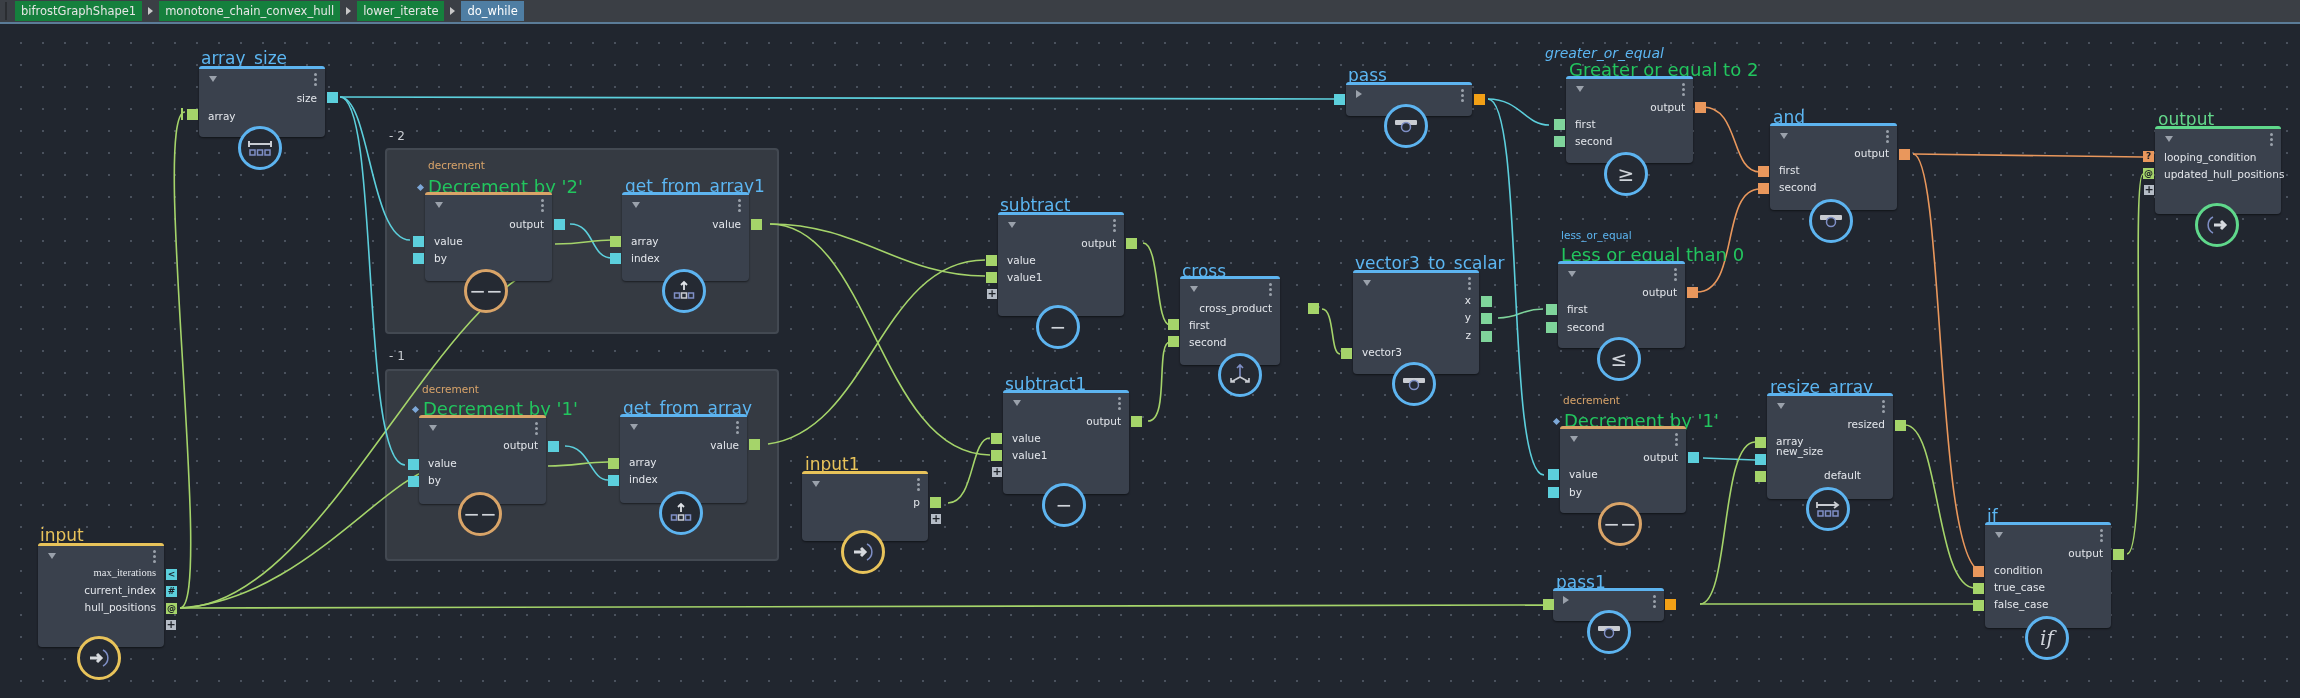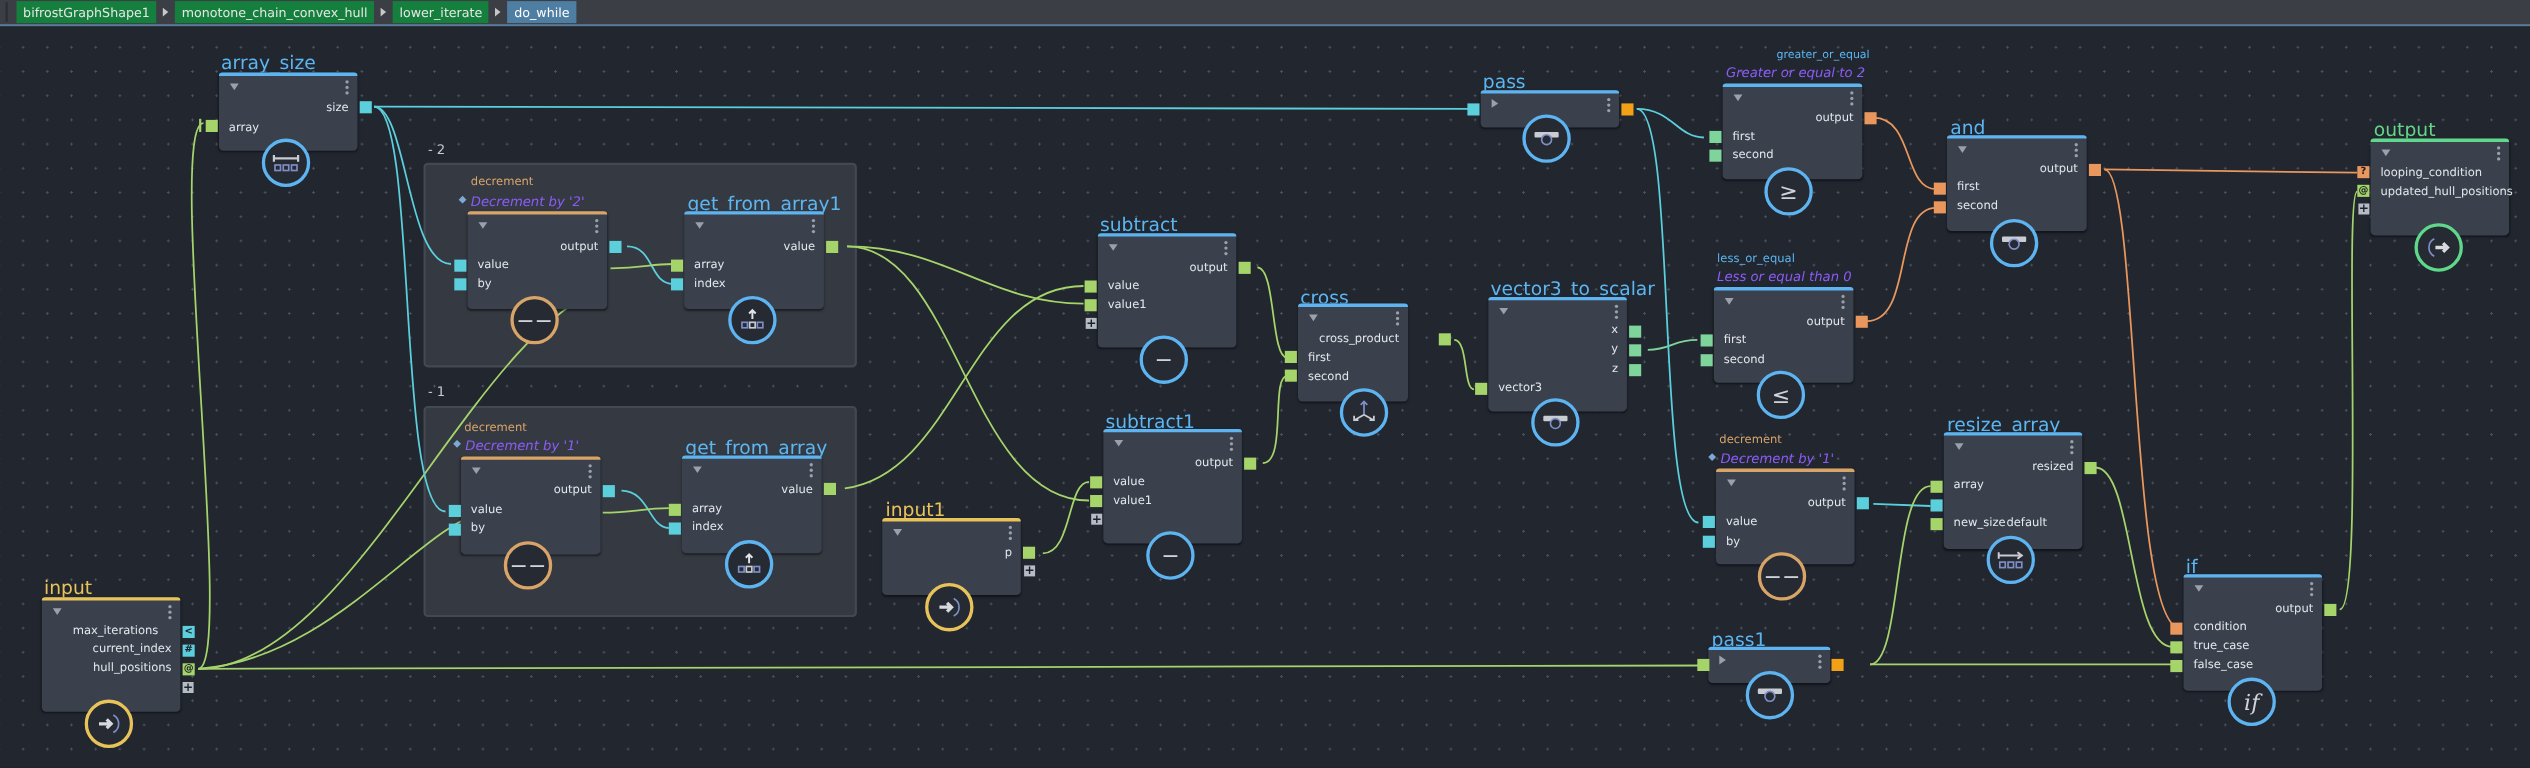--- a/index.html
+++ b/index.html
@@ -19,21 +19,21 @@
   .node { position:absolute; background:#3a414d; border-radius:4px; box-shadow:0 1px 2px rgba(0,0,0,0.5); }
   .node .topbar { position:absolute; left:0; top:0; right:0; height:3px; border-radius:4px 4px 0 0; }
   .node .tri { position:absolute; left:10px; top:10px; width:0; height:0; border-left:4px solid transparent; border-right:4px solid transparent; border-top:6px solid #9aa1ab; }
   .node .tri.right { border-top:4px solid transparent; border-bottom:4px solid transparent; border-left:6px solid #9aa1ab; border-right:none; top:8px; }
   .node .menu { position:absolute; right:8px; top:7px; width:3px; }
   .node .menu i { display:block; width:3px; height:3px; background:#9aa1ab; border-radius:50%; margin-bottom:2px; }
   .node-label { position:absolute; font-size:17px; color:#5cb6f2; white-space:nowrap; }
   .node-label.orange { color:#d9a46a; font-size:10.5px; }
   .node-label.yellow { color:#e8c35a; }
   .node-label.green { color:#63d68a; }
-  .node-comment { position:absolute; font-size:12px; font-style:italic; color:#8b5cf6; white-space:nowrap; }
+  .node-comment { position:absolute; font-size:18px; color:#22c55e; white-space:nowrap; }
   .node-comment .diamond { display:inline-block; width:5px; height:5px; background:#7da8d8; transform:rotate(45deg); margin-right:5px; vertical-align:3px; }
   .port-label { position:absolute; font-size:10.5px; color:#e4e7ec; white-space:nowrap; }
   .port-label.right { text-align:right; }
   .port { position:absolute; width:11px; height:11px; }
   .port.cyan { background:#5ccfdc; }
   .port.green { background:#a5d46a; }
   .port.mint { background:#7fd49b; }
   .port.orange { background:#e9975c; }
   .port.amber { background:#f2a016; }
   .port .glyph { font-size:9px; color:#1b1f26; font-weight:bold; display:block; text-align:center; line-height:11px; }
@@ -245,21 +245,21 @@
 
 <div class="node-label yellow" style="left:40px;top:525px;">input</div>
 <div class="node" style="left:38px;top:543px;width:126px;height:104px;">
   <div class="topbar" style="background:#e8c35a;"></div>
   <div class="tri"></div>
   <div class="menu">
       <i></i>
       <i></i>
       <i></i>
     </div>
-  <div class="port-label right" style="right:20px;top:24px;">max_iterations</div>
+  <div class="port-label right" style="right:8px;top:24px;font-family:Liberation Serif, serif;">max_iterations</div>
   <div class="port-label right" style="right:8px;top:41px;">current_index</div>
   <div class="port-label right" style="right:8px;top:58px;">hull_positions</div>
 </div>
 <div class="port cyan" style="left:166px;top:569px;">
     <span class="glyph">&lt;</span>
   </div>
 <div class="port cyan" style="left:166px;top:586px;">
     <span class="glyph">#</span>
   </div>
 <div class="port green" style="left:166px;top:603px;">
@@ -395,21 +395,21 @@
 </div>
 <div class="port cyan" style="left:1334px;top:94px;"></div>
 <div class="port amber" style="left:1474px;top:94px;"></div>
 <div class="icon-circle" style="left:1384px;top:104px;">
   <svg width="24" height="16" viewBox="0 0 24 16">
       <rect x="1" y="2" width="22" height="5" rx="1" fill="#c9ccd2"></rect>
       <circle cx="12" cy="9" r="4.5" fill="#252a33" stroke="#7f8fc6" stroke-width="1.5"></circle>
     </svg>
 </div>
 
-<div class="node-label" style="left:1615px;top:45px;font-size:10px;">greater_or_equal</div>
+<div class="node-label" style="left:1545px;top:45px;font-size:14px;font-style:italic;">greater_or_equal</div>
 <div class="node-comment" style="left:1569px;top:59px;">Greater or equal to 2</div>
 <div class="node" style="left:1566px;top:76px;width:127px;height:87px;">
   <div class="topbar" style="background:#5db4f0;"></div>
   <div class="tri"></div>
   <div class="menu">
       <i></i>
       <i></i>
       <i></i>
     </div>
   <div class="port-label right" style="right:8px;top:25px;">output</div>
@@ -492,21 +492,21 @@
 <div class="node" style="left:1767px;top:393px;width:126px;height:106px;">
   <div class="topbar" style="background:#5db4f0;"></div>
   <div class="tri"></div>
   <div class="menu">
       <i></i>
       <i></i>
       <i></i>
     </div>
   <div class="port-label right" style="right:8px;top:25px;">resized</div>
   <div class="port-label" style="left:9px;top:42px;">array</div>
-  <div class="port-label" style="left:9px;top:76px;">new_size</div>
+  <div class="port-label" style="left:9px;top:52px;">new_size</div>
   <div class="port-label" style="left:9px;top:76px;margin-left:48px;">default</div>
 </div>
 <div class="port green" style="left:1755px;top:437px;"></div>
 <div class="port cyan" style="left:1755px;top:454px;"></div>
 <div class="port green" style="left:1755px;top:471px;"></div>
 <div class="port green" style="left:1895px;top:420px;"></div>
 <div class="icon-circle" style="left:1806px;top:487px;">
   <svg width="26" height="20" viewBox="0 0 26 20">
       <path d="M2,3 L2,9 M2,6 L22,6 M19,3 L23,6 L19,9" stroke="#c9ccd2" stroke-width="1.8" fill="none"></path>
       <rect x="3" y="12" width="5" height="5" fill="none" stroke="#7f8fc6" stroke-width="1.5"></rect>

